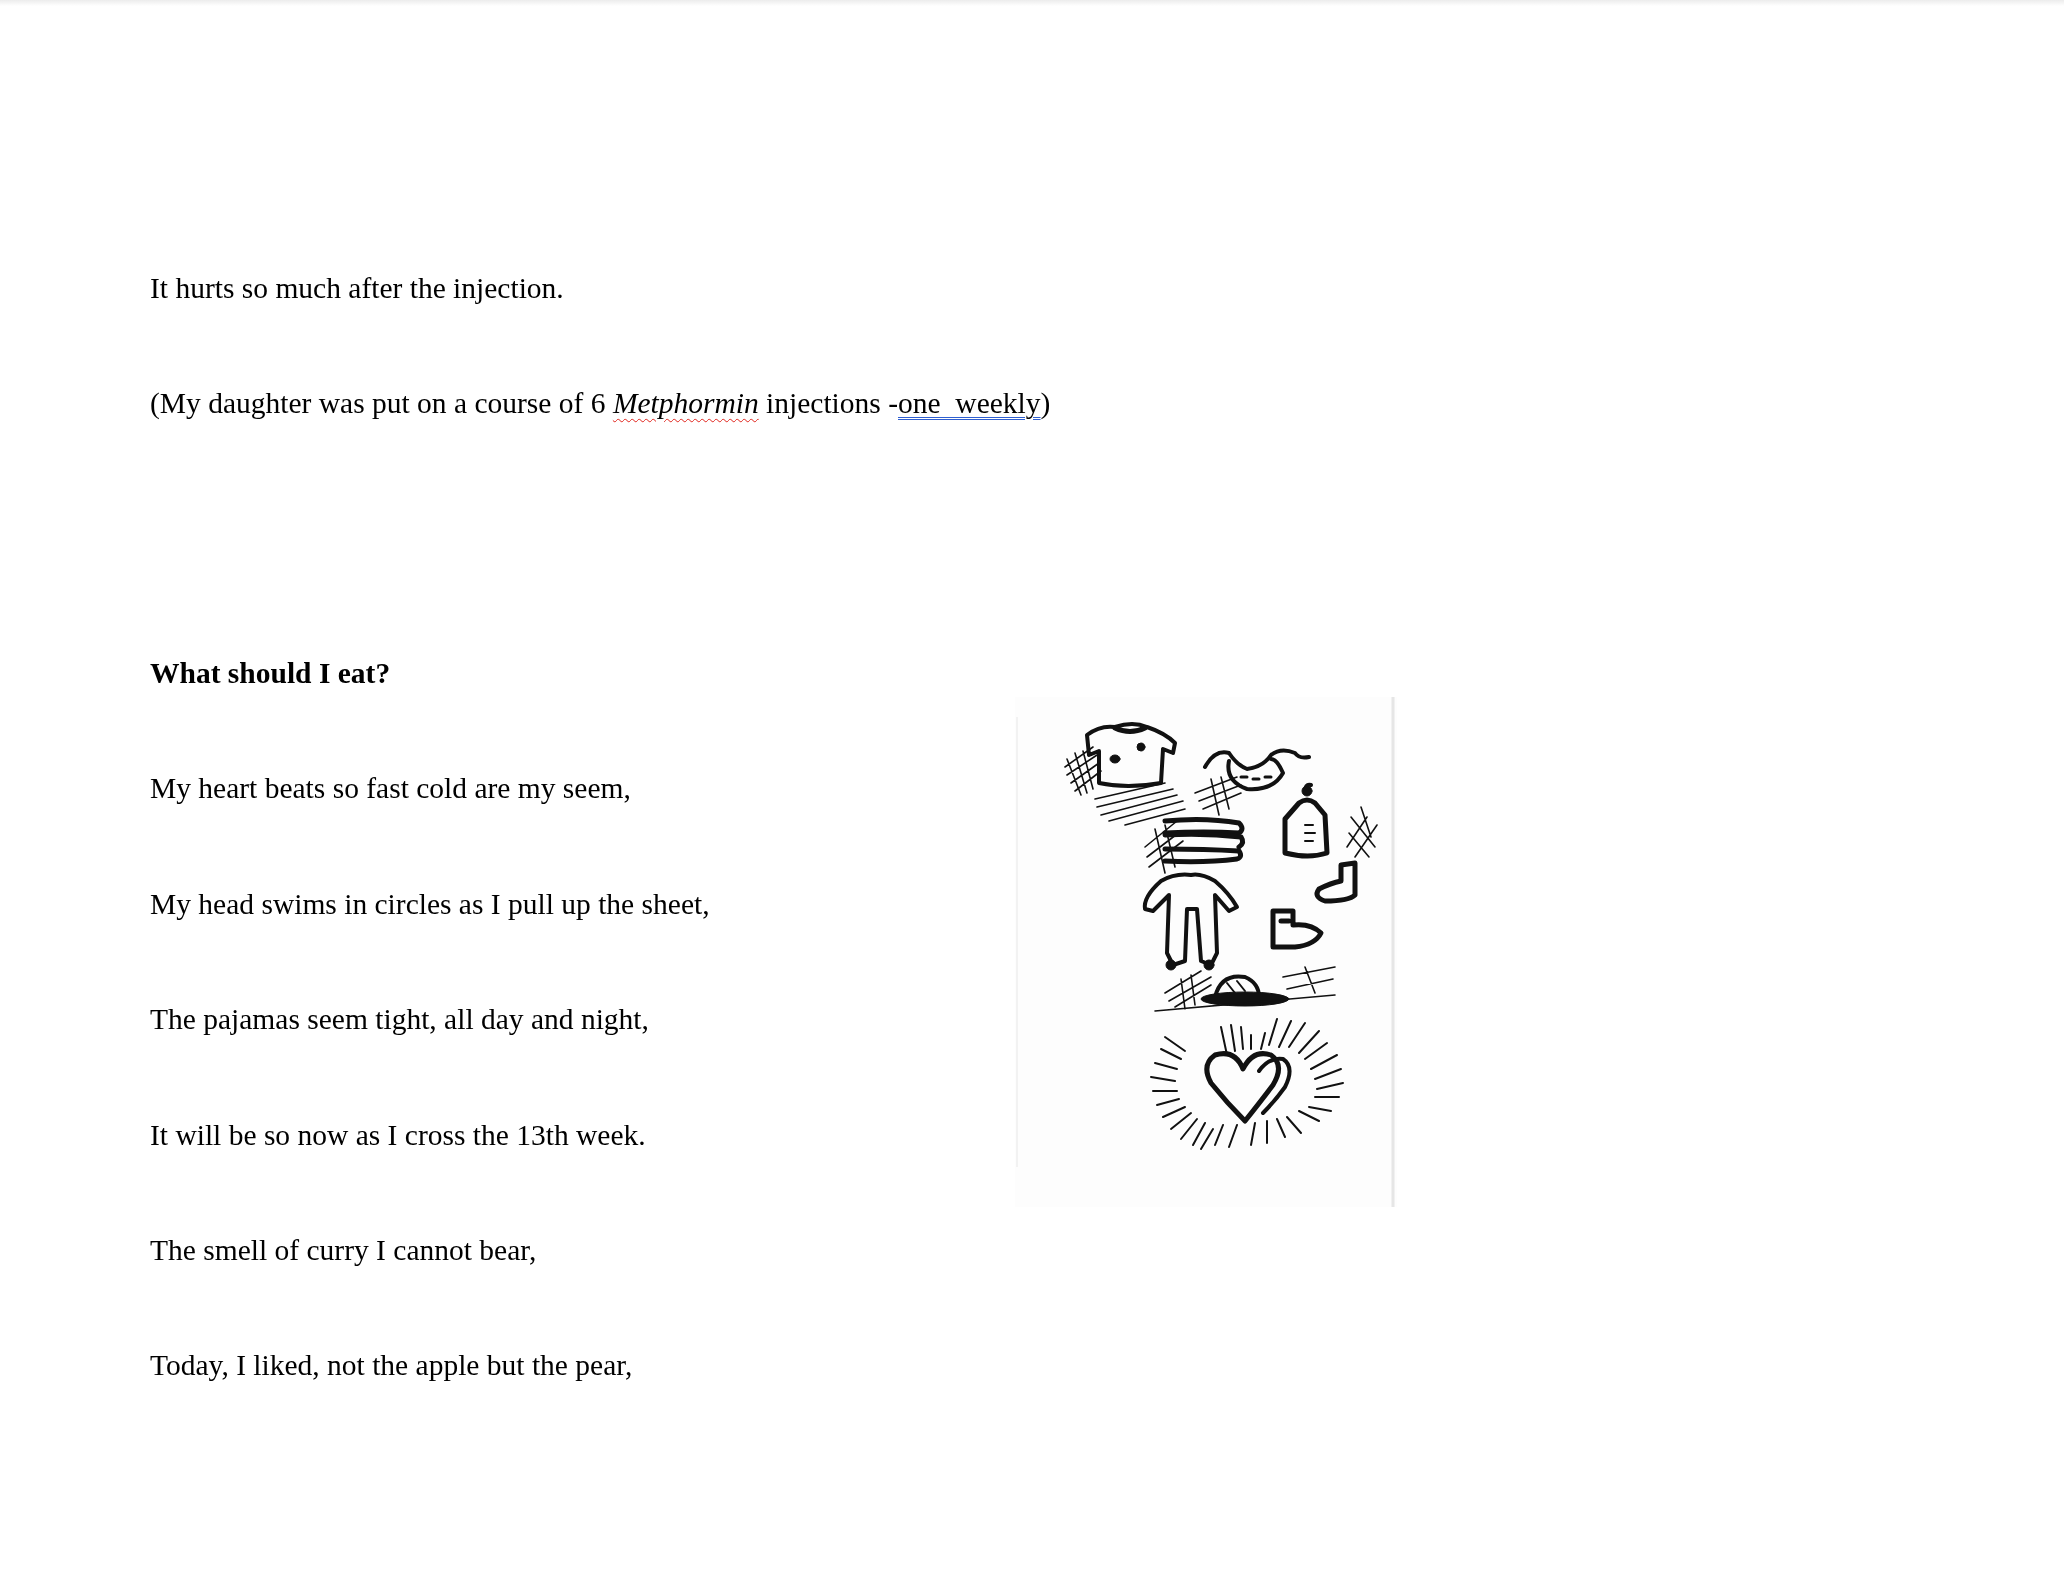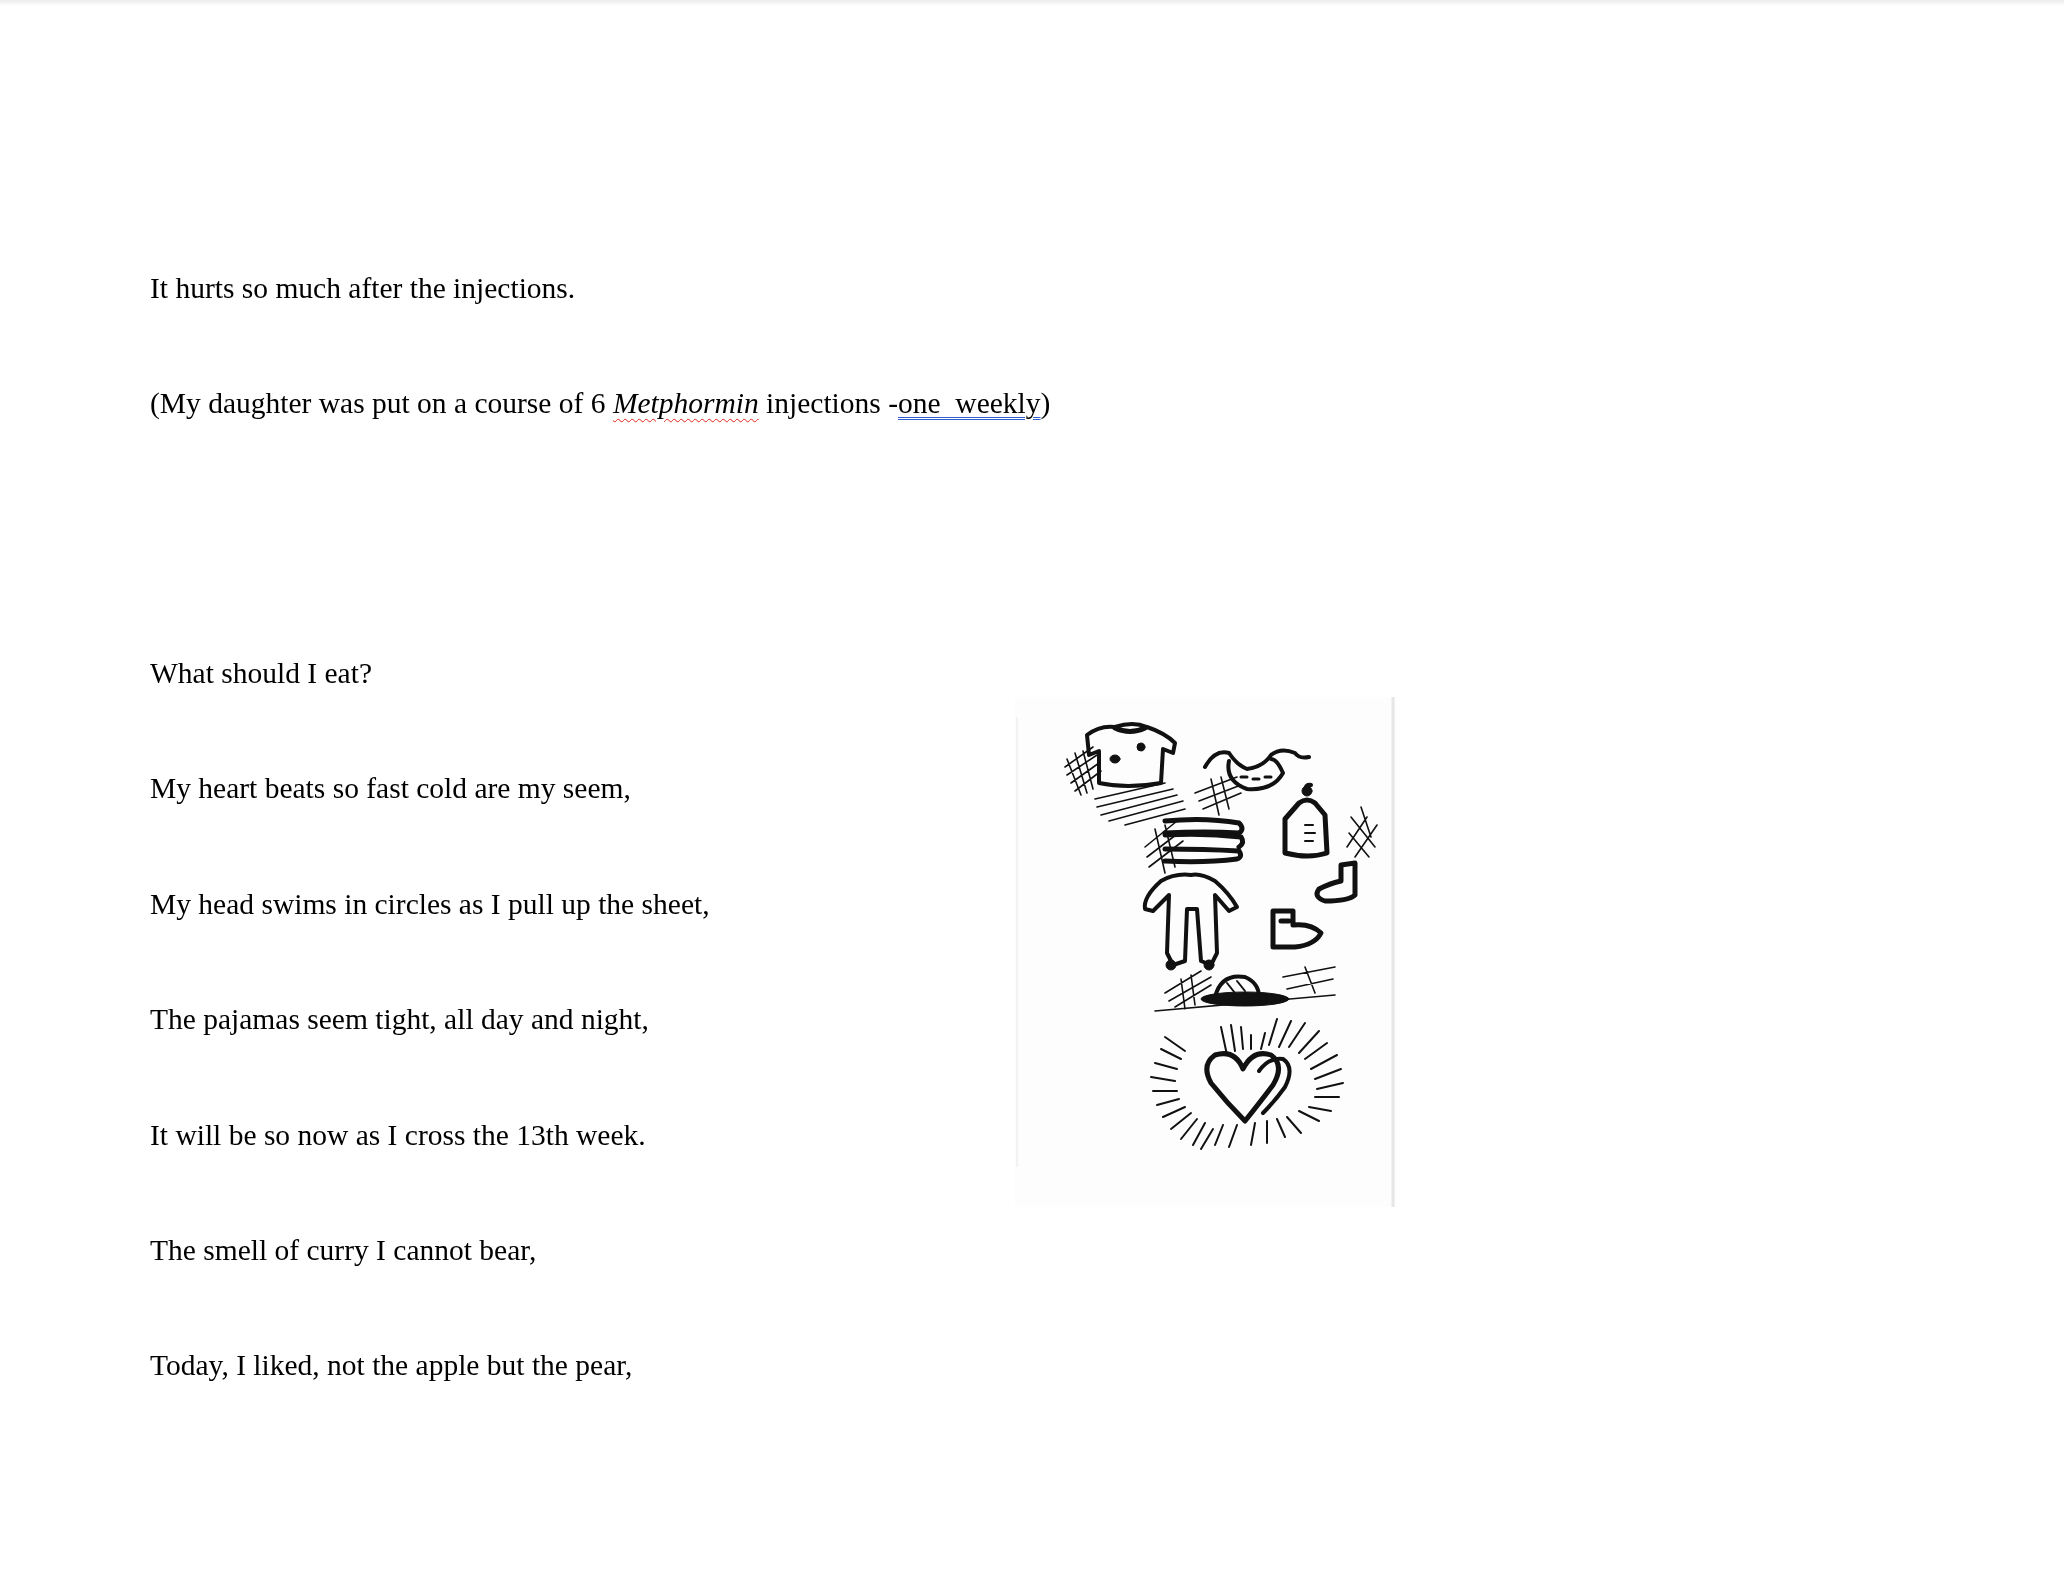--- a/index.html
+++ b/index.html
@@ -11,42 +11,42 @@
   }
   .top-shade {
     position: absolute; left: 0; top: 0; width: 2064px; height: 6px;
     background: linear-gradient(#ececec, #ffffff);
   }
   .poem {
     position: absolute; left: 150px; top: 192px;
     font-size: 29.5px; line-height: 38.48px; white-space: pre;
   }
   .line { height: 38.48px; }
-  .bold { font-weight: normal; }
+  .bold { font-weight: bold; }
   .sp-red {
     text-decoration: underline wavy #e0241c;
     text-decoration-thickness: 1px; text-underline-offset: 5px; font-style: italic;
   }
   .gr-blue {
     text-decoration: underline double #2f5fd0;
     text-decoration-thickness: 1px; text-underline-offset: 4px;
   }
   .drawing {
     position: absolute; left: 1015px; top: 697px; width: 382px; height: 510px;
     background: #fdfdfd;
   }
   .drawing svg { position: absolute; left: 0; top: 0; }
 </style>
 </head>
 <body>
 
 <div class="top-shade"></div>
 
 <div class="poem">
-  <div class="line">It hurts so much after the injections.</div>
+  <div class="line">It hurts so much after the injection.</div>
   <div class="line"><span>(My daughter was put on a course of 6 </span><span class="sp-red">Metphormin</span><span> injections -</span><span class="gr-blue">one  weekly</span><span>)</span></div>
   <div class="line"></div>
 
   <div class="line bold">What should I eat?</div>
   <div class="line">My heart beats so fast cold are my seem,</div>
   <div class="line">My head swims in circles as I pull up the sheet,</div>
   <div class="line">The pajamas seem tight, all day and night,</div>
   <div class="line">It will be so now as I cross the 13th week.</div>
   <div class="line">The smell of curry I cannot bear,</div>
   <div class="line">Today, I liked, not the apple but the pear,</div>

